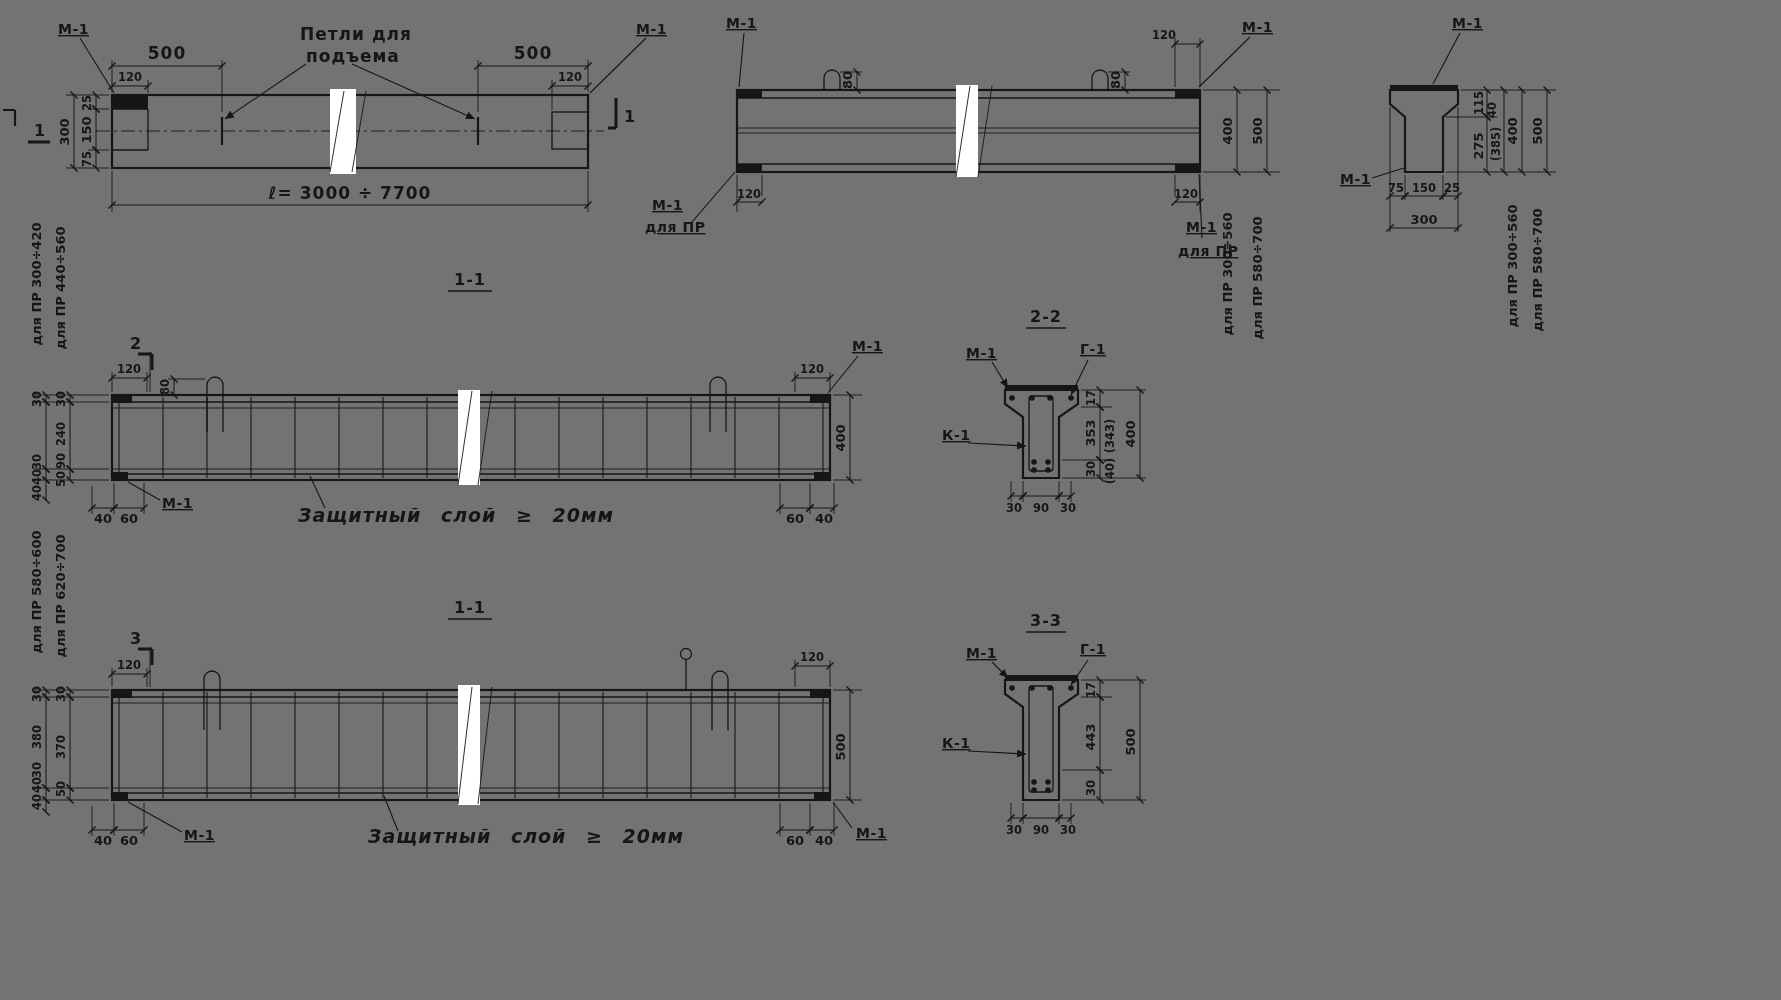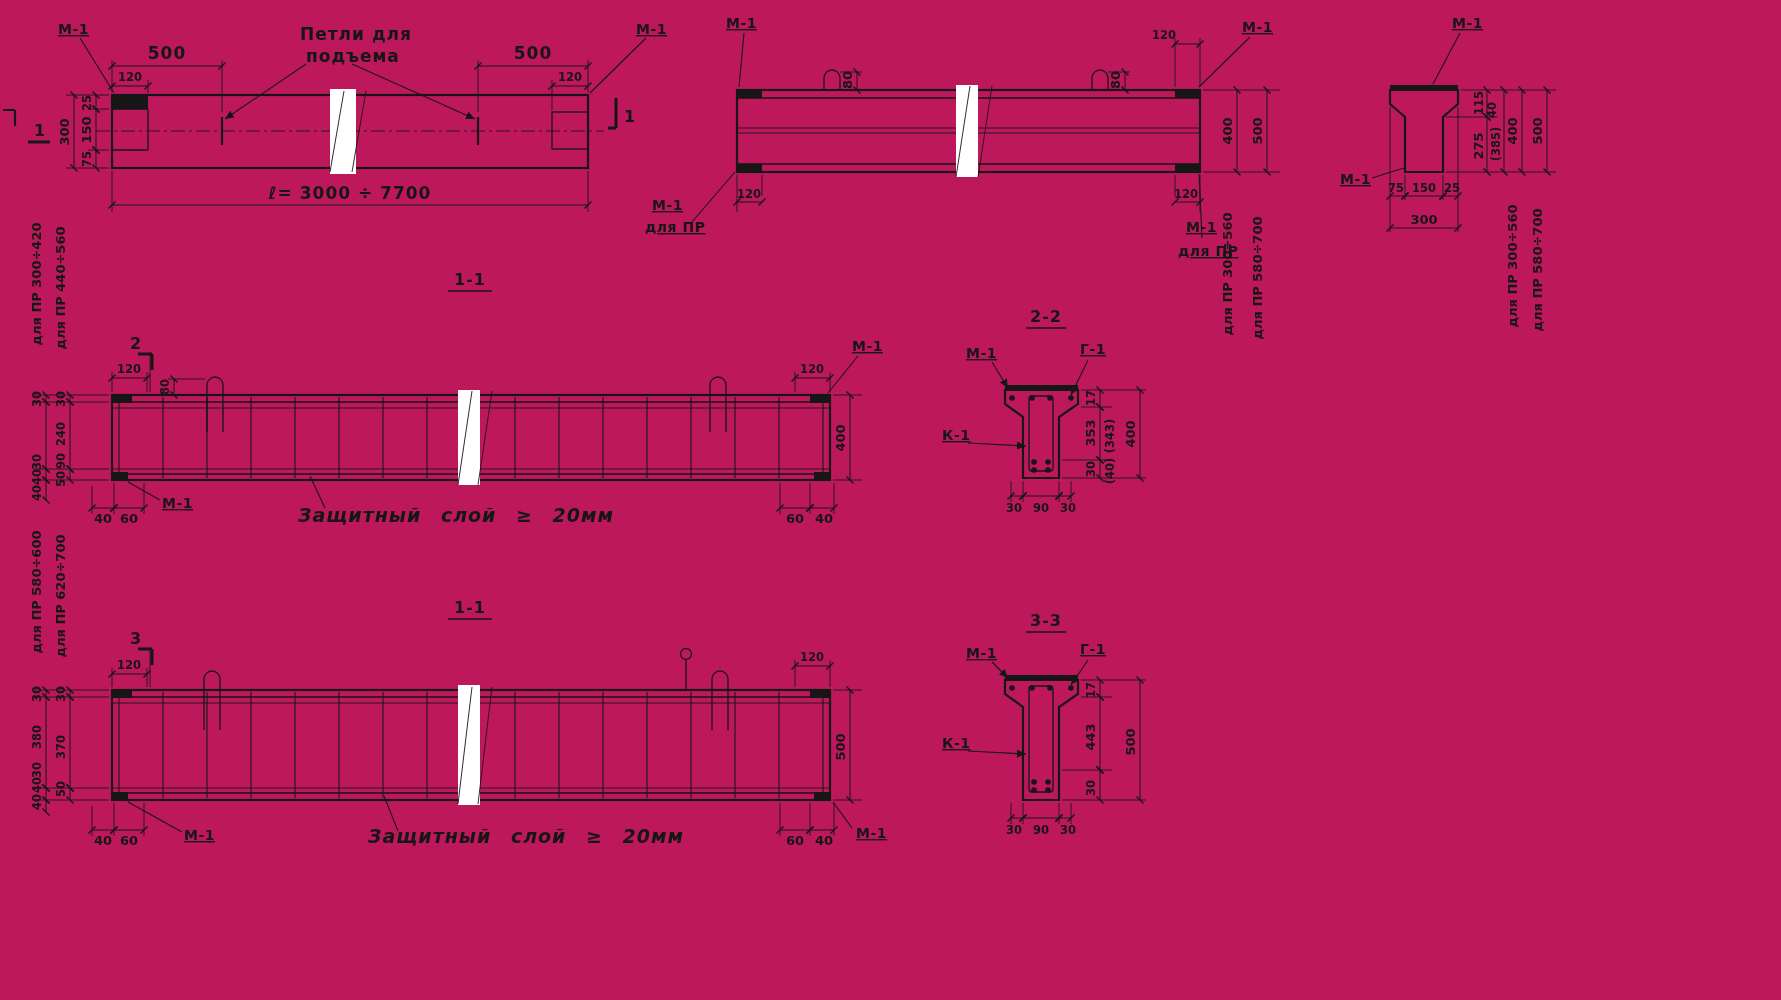--- a/index.html
+++ b/index.html
@@ -1,17 +1,17 @@
 <!DOCTYPE html>
 <html><head>
 <meta charset="utf-8">
 <title>Beam drawing</title>
 <style>
   html,body{margin:0;padding:0;background:#e9e9e6}
-  .sheet{position:relative;width:1781px;height:1000px;background:#be185d;overflow:hidden}
+  .sheet{position:relative;width:1781px;height:1000px;background:#737373;overflow:hidden}
   svg{display:block}
   text{font-family:"DejaVu Sans",sans-serif;fill:#161616}
   .lbl{font-size:14px;font-weight:bold;text-decoration:underline;letter-spacing:.5px}
   .dim{font-size:13px;font-weight:bold}
   .dimsm{font-size:11.5px;font-weight:bold}
   .big{font-size:17px;font-weight:bold;letter-spacing:1px}
   .ttl{font-size:16px;font-weight:bold;letter-spacing:1px}
   .note{font-size:19px;font-weight:bold;font-style:italic;letter-spacing:1px;word-spacing:12px}
   .o2{stroke:#161616;stroke-width:2.2;fill:none}
   .o1{stroke:#161616;stroke-width:1.3;fill:none}

